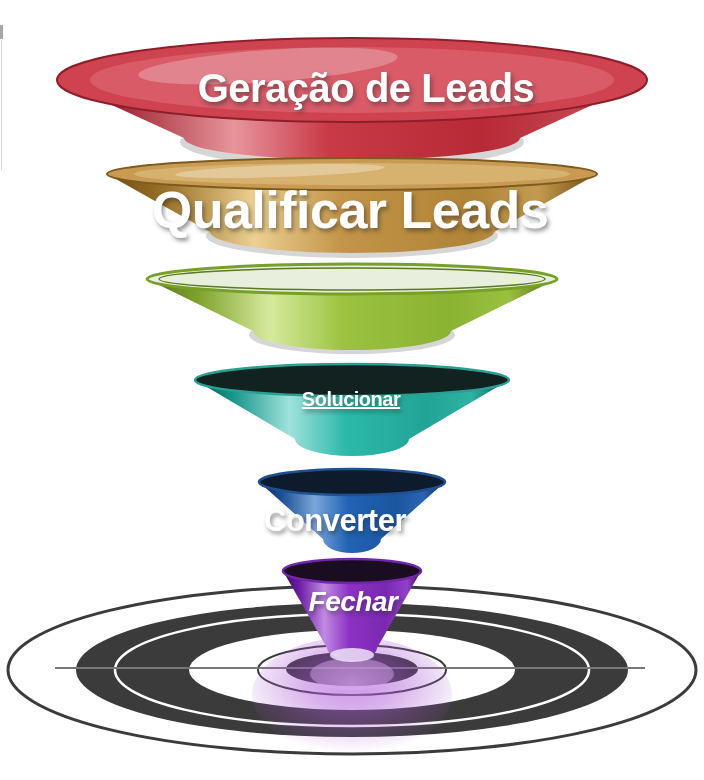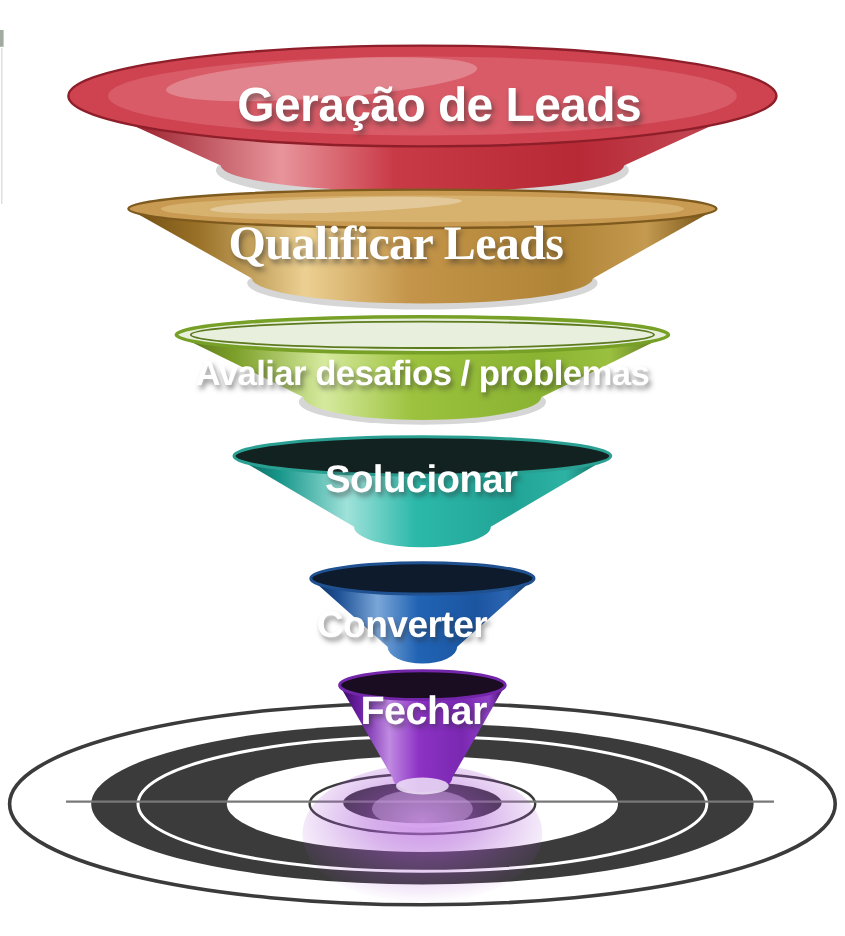--- a/index.html
+++ b/index.html
@@ -16,25 +16,25 @@
     transform:translateX(-50%);
     text-align:center;
     color:#ffffff;
     font-weight:bold;
     white-space:nowrap;
     text-shadow:2px 3px 4px rgba(45,45,45,.5);
     letter-spacing:-0.5px;
     line-height:1.12;
   }
   .label-1{left:366px;top:66px;font-size:40px;}
-  .label-2{left:330px;top:181px;font-size:40px;font-family:Liberation Serif, serif;}
+  .label-2{left:350px;top:181px;font-size:52px;}
   .label-3{left:352px;top:296px;font-size:29px;}
-  .label-4{left:351px;top:381px;font-size:32px;line-height:37px;}
+  .label-4{left:351px;top:381px;font-size:20px;line-height:37px;text-decoration:underline;}
   .label-5{left:335px;top:504px;font-size:31px;}
-  .label-6{left:353px;top:574px;font-size:33px;}
+  .label-6{left:353px;top:586px;font-size:28px;font-style:italic;}
 </style>
 </head>
 <body>
 
 <div class="stage">
 
   <svg width="704" height="780" viewBox="0 0 704 780">
     <defs>
 
       <linearGradient id="gRed" x1="0" y1="0" x2="1" y2="0">
@@ -156,20 +156,19 @@
     </g>
 
     <g>
       <rect x="0" y="25" width="3" height="14" fill="#7a8876" opacity="0.7"></rect>
       <path d="M1.5,40 L1.5,170" stroke="#d8d8d8" stroke-width="1"></path>
     </g>
   </svg>
 
   <div class="label label-1">Geração de Leads</div>
   <div class="label label-2">Qualificar Leads</div>
-  <div class="label label-3">Avaliar desafios / problemas</div>
   <div class="label label-4">
     <div>Solucionar</div>
   </div>
   <div class="label label-5">Converter</div>
   <div class="label label-6">Fechar</div>
 
 </div>
 
 </body></html>

